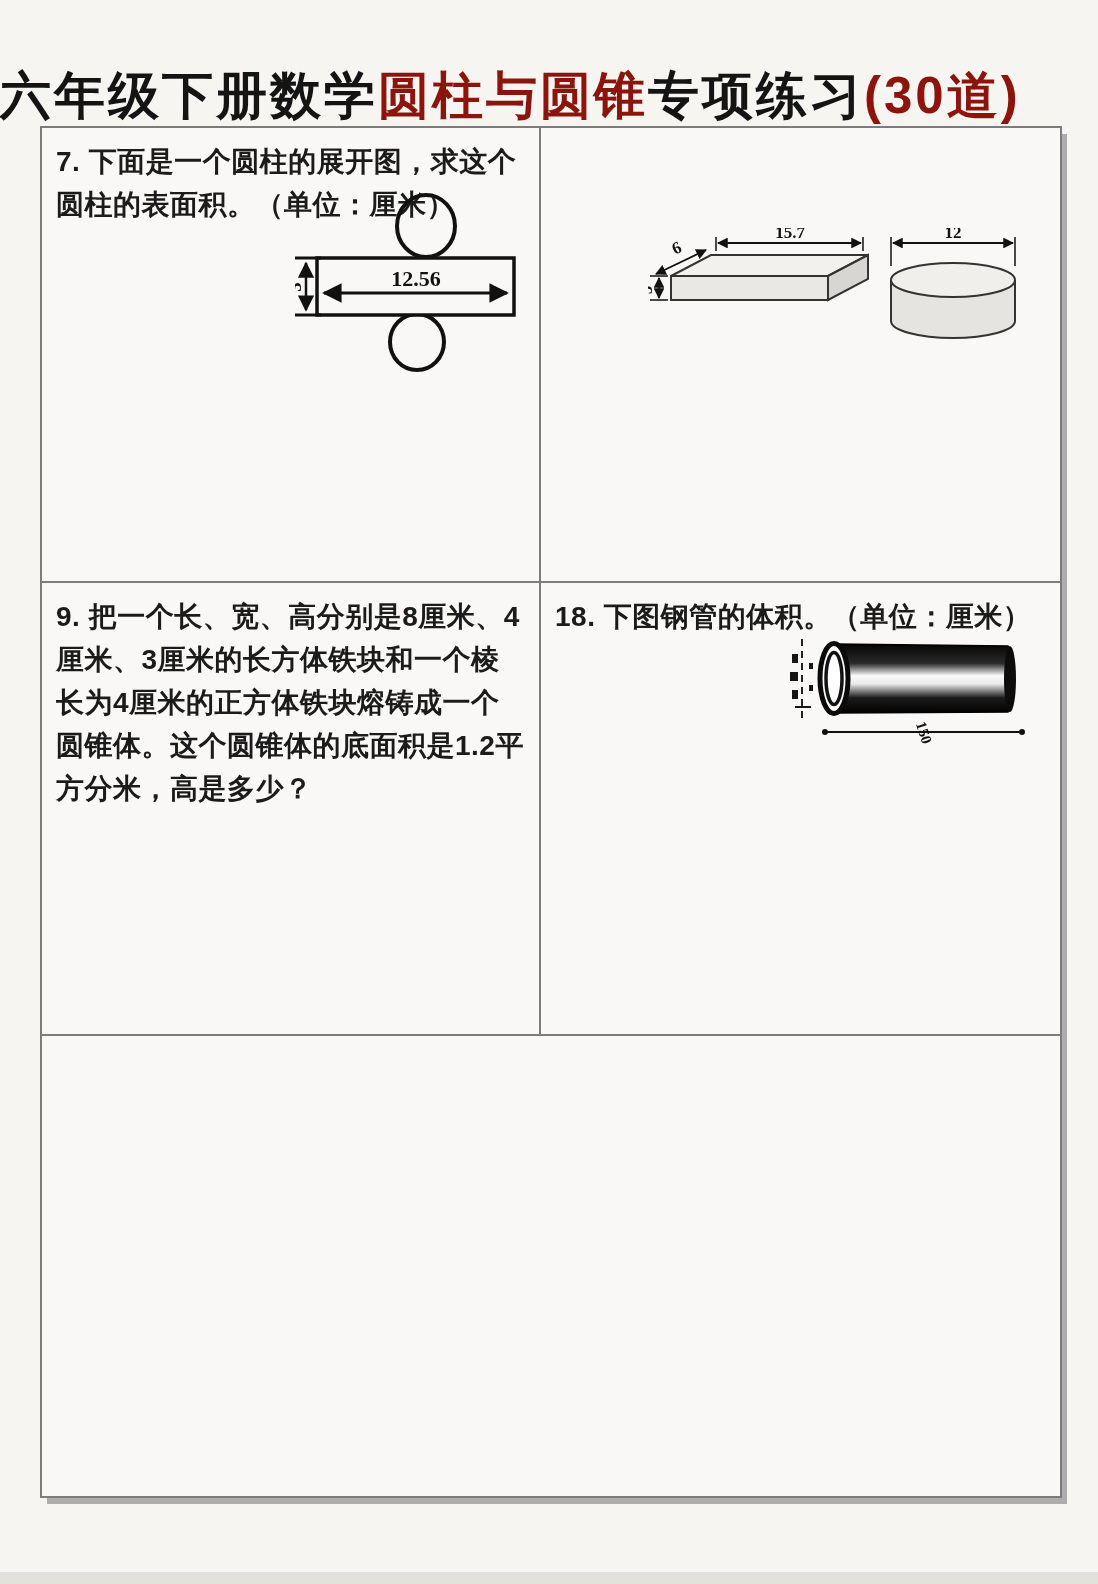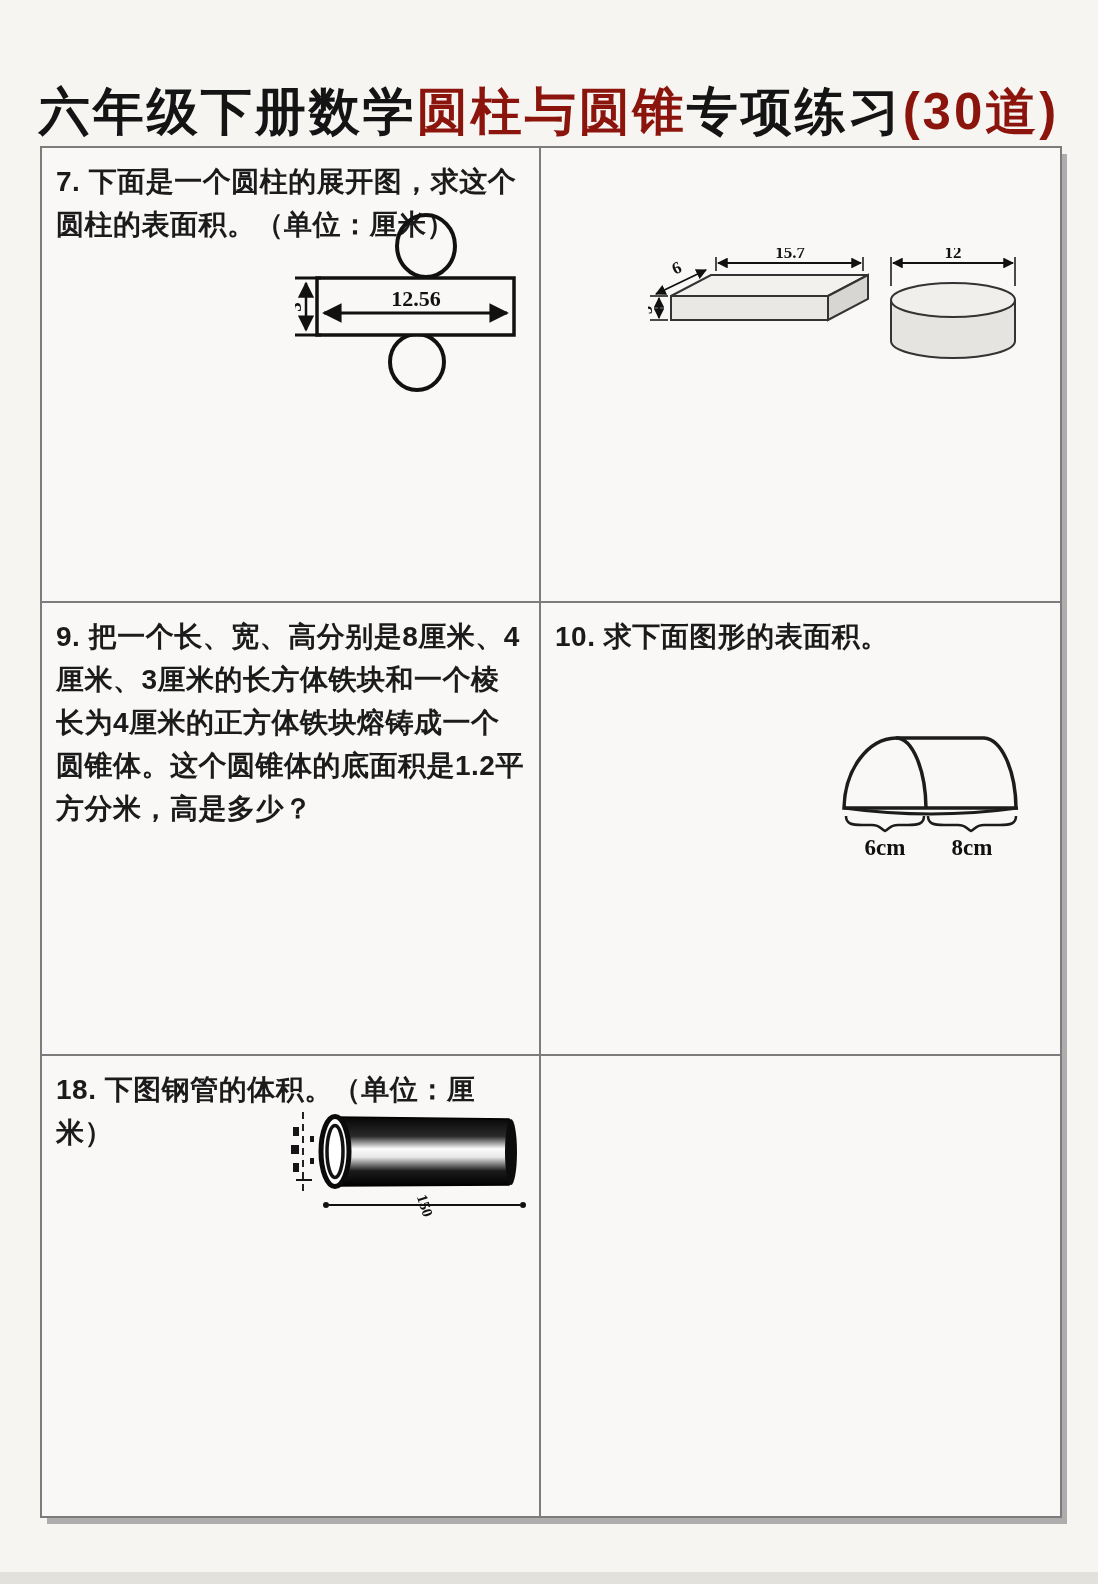--- a/index.html
+++ b/index.html
@@ -4,28 +4,28 @@
 <style>
   html,body { margin:0; padding:0; }
   body {
     width:1098px; height:1584px;
     background:#f6f5f2;
     font-family:"Liberation Sans","DejaVu Sans",sans-serif;
     position:relative; overflow:hidden;
   }
   .page-title {
     position:absolute; top:62px; left:0; right:0;
-    text-align:center; white-space:nowrap;
+    text-align:left; white-space:nowrap;
     font-size:51px; font-weight:900; letter-spacing:3px;
-    color:#141414; margin:16px;
+    color:#141414; margin:0;
   }
   .page-title .red { color:#8b150c; }
 
   .sheet {
-    position:absolute; left:40px; top:146px;
+    position:absolute; left:40px; top:126px;
     width:1018px; height:1368px;
     border:2px solid #7c7c7c;
     background:#f9f8f6;
     box-shadow:6px 7px 0 -1px #adadad;
     display:grid;
     grid-template-columns:499px 519px;
     grid-template-rows:455px 453px 460px;
   }
   .cell { position:relative; padding:12px 12px 0 14px; box-sizing:border-box; }
   .cell:nth-child(odd)  { border-right:2px solid #7c7c7c; }
@@ -105,34 +105,20 @@
       <line x1="367" y1="38" x2="367" y2="9" stroke="#111" stroke-width="1.5"></line>
       <line x1="245" y1="15" x2="365" y2="15" stroke="#111" stroke-width="1.8" marker-start="url(#a8)" marker-end="url(#a8)"></line>
       <text x="305" y="10" text-anchor="middle" font-size="17">12</text>
     </svg>
   </div>
 
   <div class="cell">
     <p class="qtext">9. 把一个长、宽、高分别是8厘米、4厘米、3厘米的长方体铁块和一个棱长为4厘米的正方体铁块熔铸成一个圆锥体。这个圆锥体的底面积是1.2平方分米，高是多少？</p>
   </div>
 
-  <div class="cell">
-    <p class="qtext">10. 求下面图形的表面积。</p>
-    <svg class="fig" style="left:295px; top:125px;" width="200" height="135" viewBox="0 0 200 135">
-      <path d="M8,80 A53,72 0 0 1 60,10 L148,10 A33,72 0 0 1 180,80 Z" fill="#f9f8f6" stroke="#1c1c1c" stroke-width="3.5"></path>
-      <path d="M60,10 A30,72 0 0 1 90,80" fill="none" stroke="#1c1c1c" stroke-width="3.5"></path>
-      <path d="M8,80 Q95,92 182,80" fill="none" stroke="#1c1c1c" stroke-width="3"></path>
-
-      <path d="M10,88 C10,96 16,97 26,97 L36,97 C44,97 45,101 49,103 C53,101 54,97 62,97 L72,97 C82,97 88,96 88,88" fill="none" stroke="#1c1c1c" stroke-width="2.5"></path>
-
-      <path d="M92,88 C92,96 98,97 108,97 L122,97 C130,97 131,101 135,103 C139,101 140,97 148,97 L164,97 C174,97 180,96 180,88" fill="none" stroke="#1c1c1c" stroke-width="2.5"></path>
-      <text x="49" y="127" text-anchor="middle" font-size="23">6cm</text>
-      <text x="136" y="127" text-anchor="middle" font-size="23">8cm</text>
-    </svg>
-  </div>
 
   <div class="cell">
     <p class="qtext">18. 下图钢管的体积。（单位：厘米）</p>
     <svg class="fig" style="left:248px; top:50px;" width="245" height="112" viewBox="0 0 245 112">
       <defs>
         <linearGradient id="pipeG" x1="0" y1="0" x2="0" y2="1">
           <stop offset="0" stop-color="#050505"></stop>
           <stop offset="0.28" stop-color="#2a2a2a"></stop>
           <stop offset="0.46" stop-color="#fbfbfb"></stop>
           <stop offset="0.58" stop-color="#e8e8e8"></stop>

